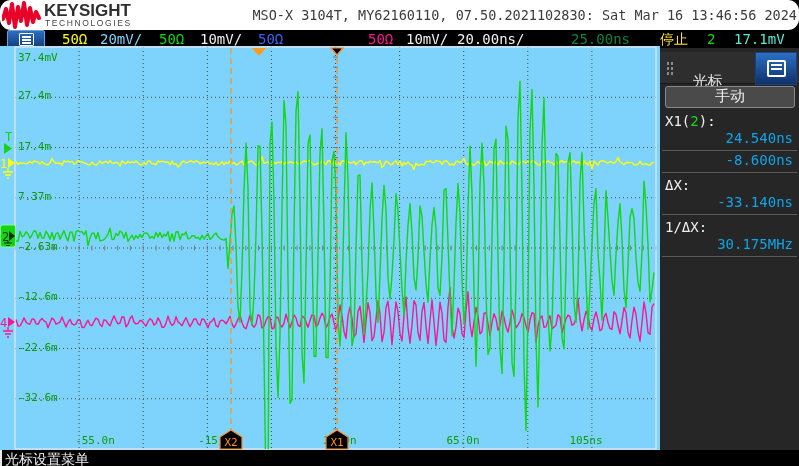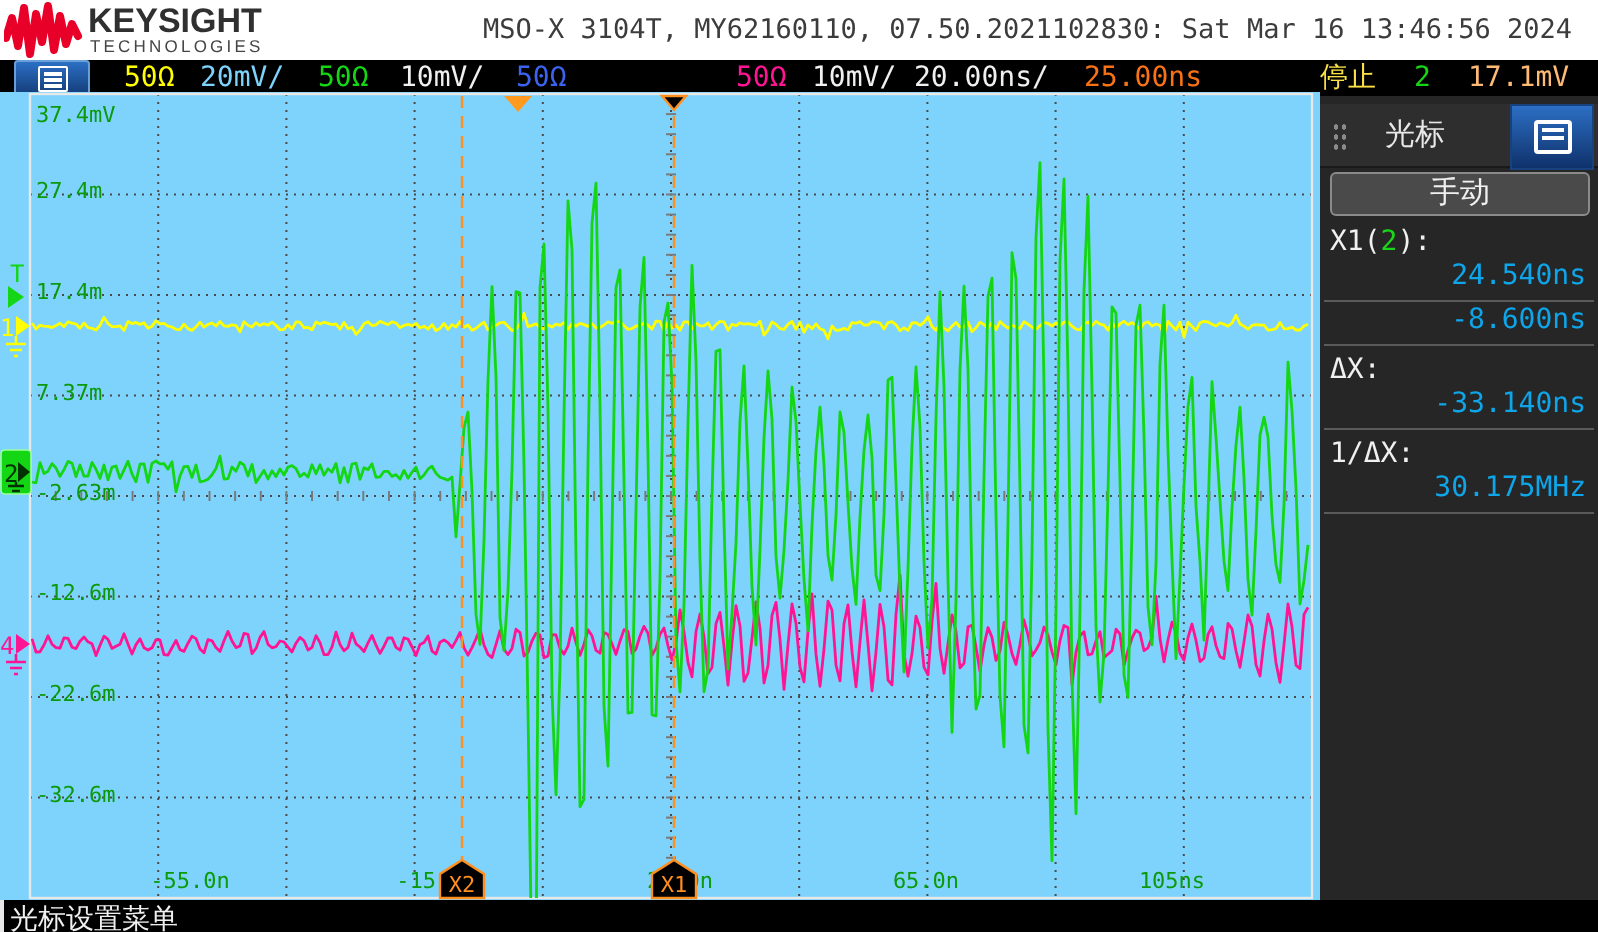--- a/index.html
+++ b/index.html
@@ -1,41 +1,41 @@
 <!DOCTYPE html>
 <html><head>
 <meta charset="utf-8">
 <style>
   html,body{margin:0;padding:0;background:#000;}
   body{width:799px;height:466px;position:relative;overflow:hidden;
        font-family:"DejaVu Sans Mono", monospace;}
   
-  .header{position:absolute;left:0;top:0;width:799px;height:30px;background:#ffffff;}
+  .header{position:absolute;left:0;top:0;width:799px;height:30px;background:#ffffff;border-radius:11px;}
   .logo-wrap{position:absolute;left:2px;top:1px;display:flex;align-items:flex-start;}
   .brand{position:absolute;left:44px;top:1px;font-family:"Liberation Sans",sans-serif;
          font-weight:bold;font-size:17px;color:#303030;letter-spacing:0px;}
   .brand-sub{position:absolute;left:45px;top:18px;font-family:"Liberation Sans",sans-serif;
          font-size:8.5px;color:#454545;letter-spacing:1.6px;}
-  .title{position:absolute;right:13px;top:7px;font-size:13.5px;color:#3c3c3c;white-space:pre;}
+  .title{position:absolute;right:2px;top:7px;font-size:13.5px;color:#3c3c3c;white-space:pre;}
   
   .toolbar{position:absolute;left:0;top:30px;width:799px;height:18px;background:#000;font-size:14px;}
   .toolbar span{position:absolute;top:0px;line-height:18px;white-space:pre;padding-left:16px;}
   .menu-btn{position:absolute;left:7px;top:0px;width:36px;height:17px;
             background:linear-gradient(#2c6fc4,#123a74);border:1px solid #6aa0d8;border-radius:2px;
             display:flex;align-items:center;justify-content:center;}
   .menu-glyph{width:13px;height:11px;border:1.5px solid #fff;border-radius:1px;position:relative;}
   .menu-glyph:before{content:"";position:absolute;left:2px;right:2px;top:2px;height:1.5px;background:#fff;
                      box-shadow:0 3px 0 #fff, 0 6px 0 #fff;}
   
   .scope{position:absolute;left:0;top:46px;width:660px;height:404px;background:#7dd3fc;}
   
   .panel{position:absolute;left:660px;top:48px;width:139px;height:410px;background:#262626;}
   .panel-tabs{position:absolute;left:0;top:4px;width:139px;height:31px;background:#2e2e2e;
               border-bottom:1px solid #191919;}
-  .tab-title{position:absolute;left:0;top:6px;width:95px;text-align:center;color:#e8e8e8;font-size:15px;}
+  .tab-title{position:absolute;left:0;top:20px;width:95px;text-align:center;color:#e8e8e8;font-size:15px;}
   .grip{position:absolute;top:9px;width:7px;height:14px;
         background:radial-gradient(#8a8a8a 1px, transparent 1.2px);
         background-size:4px 5px;}
   .panel-menu-btn{position:absolute;right:2px;top:0px;width:40px;height:31px;
             background:linear-gradient(#2c6fc4,#0f316b);border:1px solid #17427e;
             display:flex;align-items:center;justify-content:center;}
   .panel-menu-glyph{width:15px;height:13px;border:2px solid #fff;border-radius:2px;position:relative;}
   .panel-menu-glyph:before{content:"";position:absolute;left:2px;right:2px;top:2px;height:2px;background:#fff;
                      box-shadow:0 4px 0 #fff;}
   .mode-btn{position:absolute;left:5px;top:38px;width:128px;height:20px;background:#4a4a4a;
@@ -71,30 +71,30 @@
     <div class="menu-glyph"></div>
   </div>
   <span style="left:46px;color:#ffff00">50Ω</span>
   <span style="left:84px;color:#7dd3fc">20mV/</span>
   <span style="left:143px;color:#14d614">50Ω</span>
   <span style="left:184px;color:#f0f0f0">10mV/</span>
   <span style="left:242px;color:#3b63f0">50Ω</span>
   <span style="left:352px;color:#ff1493">50Ω</span>
   <span style="left:390px;color:#f0f0f0">10mV/</span>
   <span style="left:441px;color:#f0f0f0">20.00ns/</span>
-  <span style="left:526px;color:#f97316">25.00ns</span>
+  <span style="left:555px;color:#15803d">25.00ns</span>
   <span style="left:644px;color:#fde047">停止</span>
   <span style="left:665px;top:1px">
     <svg width="16" height="15" viewBox="0 0 16 15">
       <polyline points="1,13 6,13 6,3 14,3" fill="none" stroke="#14d614" stroke-width="1.6"></polyline>
       <polygon points="3.2,8 8.8,8 6,3.4" fill="#14d614"></polygon>
     </svg>
   </span>
   <span style="left:691px;color:#14d614">2</span>
-  <span style="left:718px;color:#fdba74">17.1mV</span>
+  <span style="left:718px;color:#5eead4">17.1mV</span>
   <span style="left:773px;top:2px">
     
   </span>
 </div>
 
 <div class="scope">
   <svg id="scopesvg" width="660" height="404" viewBox="0 0 660 404">
     <defs>
       <clipPath id="gclip">
           <rect x="15.5" y="1.5" width="640" height="401.5"></rect>

